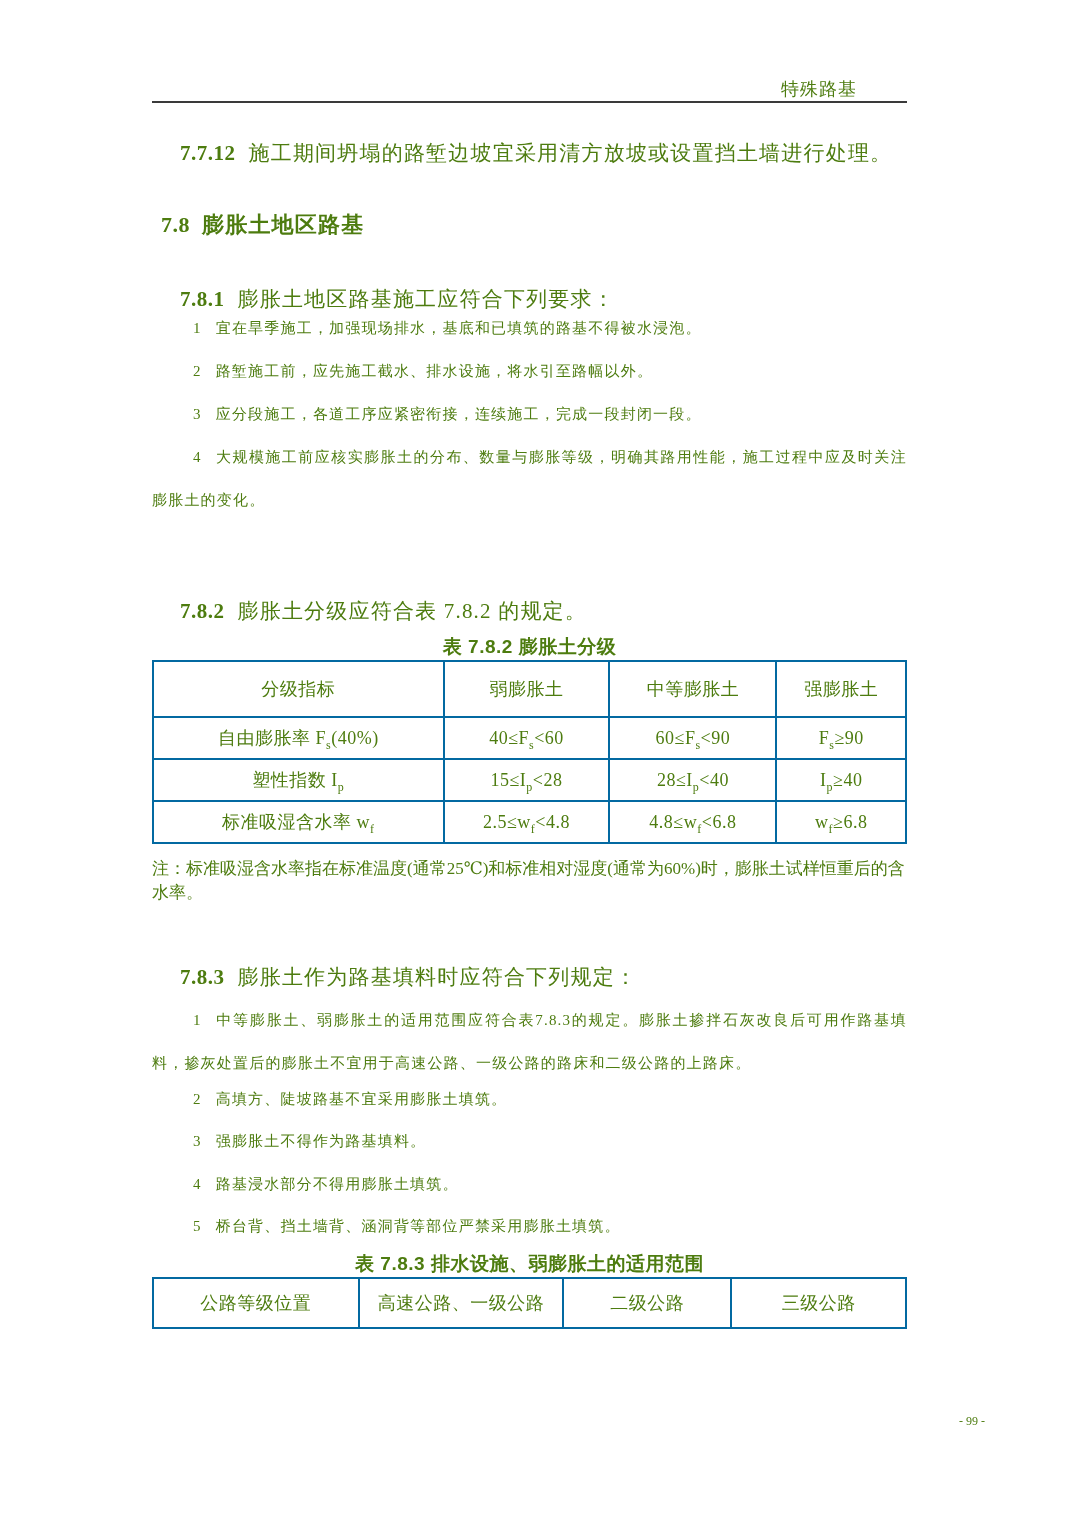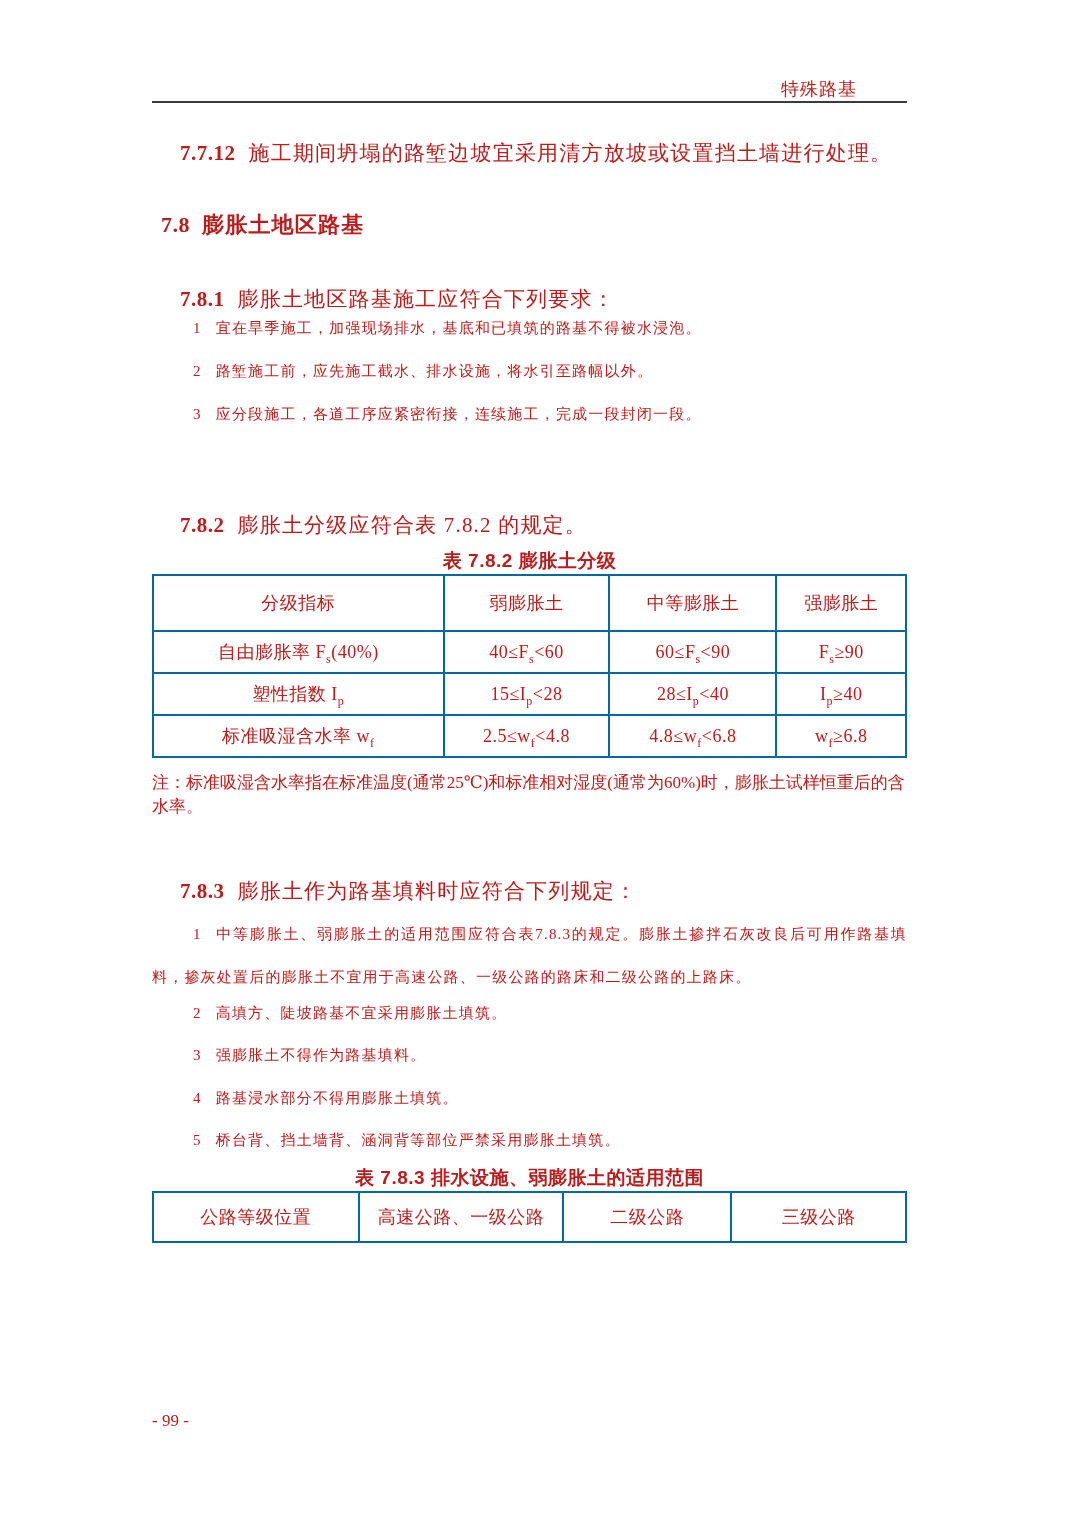--- a/index.html
+++ b/index.html
@@ -1,21 +1,21 @@
 <!DOCTYPE html>
 <html><head>
 <meta charset="utf-8">
 <style>
   html, body { margin: 0; padding: 0; background: #ffffff; }
   .page {
     position: relative;
     width: 996px;
     height: 1520px;
     background: #ffffff;
-    color: #b91c1c;
+    color: #4d7c0f;
     font-family: "Liberation Serif", "DejaVu Serif", serif;
     overflow: hidden;
   }
   .content { padding: 0 89px 0 152px; }
 
   
   .header { padding-top: 79px; line-height: 20px; text-align: right; }
   .header-title { font-size: 18px; margin-right: 50px; letter-spacing: 1px; }
   .header-rule { margin-top: 1px; height: 2px; background: #3a3a3a; }
 
@@ -61,21 +61,21 @@
   .t782 tr.data td { height: 40px; }
   .t783 tr.hdr td { height: 48px; }
   table.doc-table sub { font-size: 12px; line-height: 0; }
 
   
   .note { margin: 13px 0 12px 0; font-size: 17px; line-height: 24px; }
 
   
   .footer {
     position: absolute; left: 152px; width: 833px; top: 1411px;
-    text-align: left; font-size: 17px; line-height: 20px;
+    text-align: right; font-size: 12px; line-height: 20px;
   }
 </style>
 </head>
 <body>
 
 <div class="page">
 
   <div class="content">
     <div class="header">
       <span class="header-title">特殊路基</span>
@@ -95,20 +95,23 @@
     </p>
 
     <p class="item first781">
       <span class="inum">1</span><span>宜在旱季施工，加强现场排水，基底和已填筑的路基不得被水浸泡。</span>
     </p>
     <p class="item">
       <span class="inum">2</span><span>路堑施工前，应先施工截水、排水设施，将水引至路幅以外。</span>
     </p>
     <p class="item">
       <span class="inum">3</span><span>应分段施工，各道工序应紧密衔接，连续施工，完成一段封闭一段。</span>
+    </p>
+    <p class="item justify">
+      <span class="inum">4</span><span>大规模施工前应核实膨胀土的分布、数量与膨胀等级，明确其路用性能，施工过程中应及时关注膨胀土的变化。</span>
     </p>
 
     <p class="para p782">
       <span class="num">7.8.2</span><span>膨胀土分级应符合表 7.8.2 的规定。</span>
     </p>
 
     <p class="tcaption cap782">表 7.8.2 膨胀土分级</p>
 
     <table class="doc-table t782">
       <colgroup>

